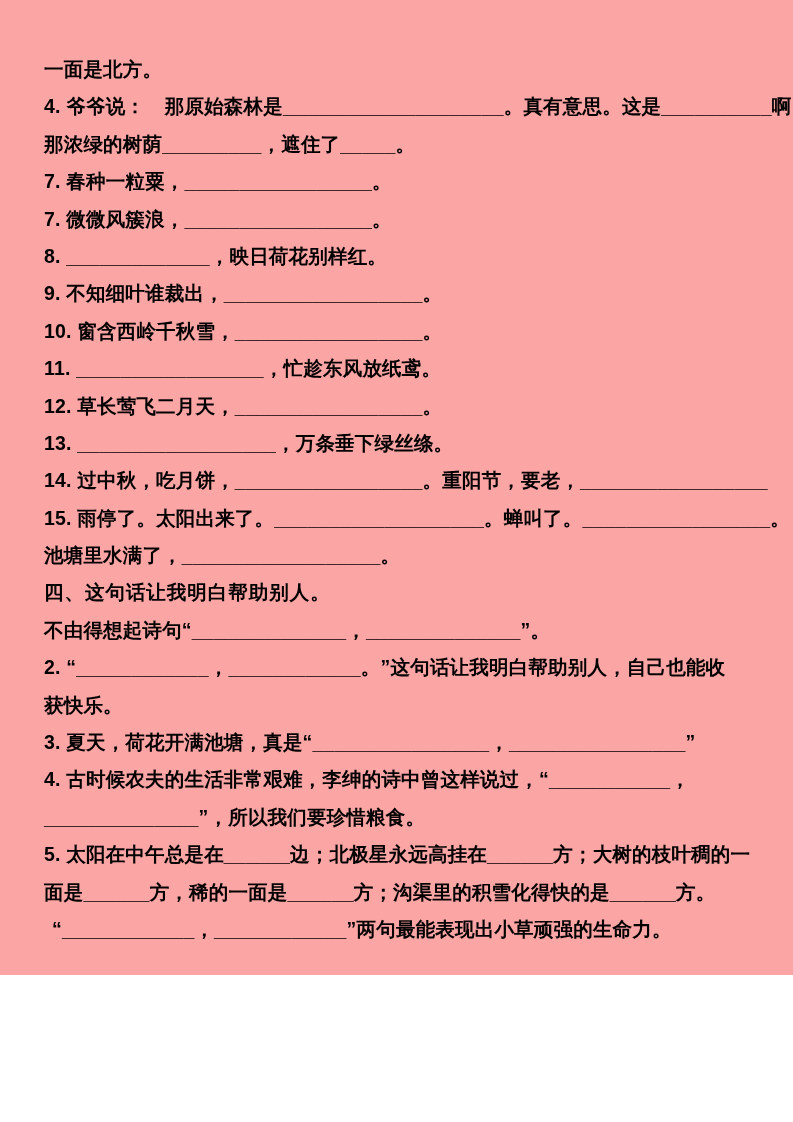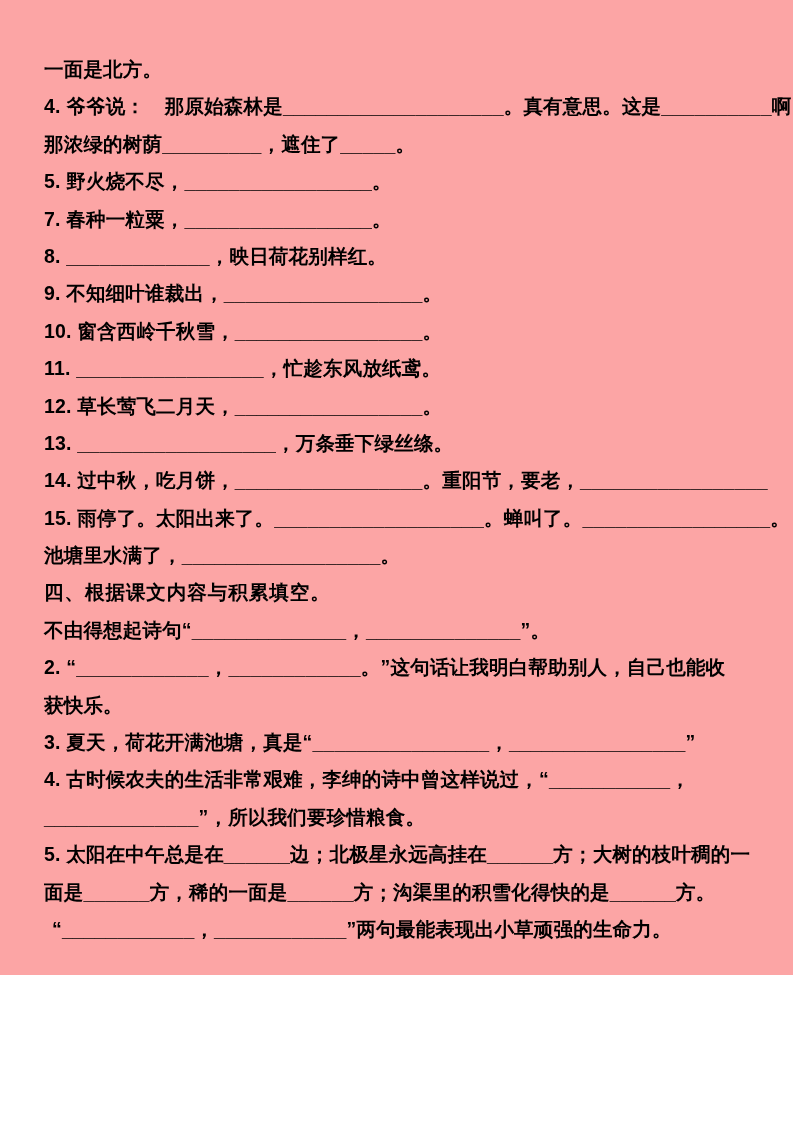--- a/index.html
+++ b/index.html
@@ -36,32 +36,32 @@
     padding-left: 8px;
   }
 </style>
 </head>
 <body>
 
 <div class="page">
   <div class="line">一面是北方。</div>
   <div class="line">4. 爷爷说：　那原始森林是____________________。真有意思。这是__________啊！</div>
   <div class="line">那浓绿的树荫_________，遮住了_____。</div>
-  <div class="line">5. 野火烧不尽，_________________。</div>
   <div class="line">7. 春种一粒粟，_________________。</div>
+  <div class="line">7. 微微风簇浪，_________________。</div>
   <div class="line">8. _____________，映日荷花别样红。</div>
   <div class="line">9. 不知细叶谁裁出，__________________。</div>
   <div class="line">10. 窗含西岭千秋雪，_________________。</div>
   <div class="line">11. _________________，忙趁东风放纸鸢。</div>
   <div class="line">12. 草长莺飞二月天，_________________。</div>
   <div class="line">13. __________________，万条垂下绿丝绦。</div>
   <div class="line">14. 过中秋，吃月饼，_________________。重阳节，要老，_________________</div>
   <div class="line">15. 雨停了。太阳出来了。___________________。蝉叫了。_________________。</div>
   <div class="line">池塘里水满了，__________________。</div>
-  <div class="line heading">四、根据课文内容与积累填空。</div>
+  <div class="line heading">四、这句话让我明白帮助别人。</div>
   <div class="line">不由得想起诗句“______________，______________”。</div>
   <div class="line">2. “____________，____________。”这句话让我明白帮助别人，自己也能收</div>
   <div class="line">获快乐。</div>
   <div class="line">3. 夏天，荷花开满池塘，真是“________________，________________”</div>
   <div class="line">4. 古时候农夫的生活非常艰难，李绅的诗中曾这样说过，“___________，</div>
   <div class="line">______________”，所以我们要珍惜粮食。</div>
   <div class="line">5. 太阳在中午总是在______边；北极星永远高挂在______方；大树的枝叶稠的一</div>
   <div class="line">面是______方，稀的一面是______方；沟渠里的积雪化得快的是______方。</div>
   <div class="line indent">“____________，____________”两句最能表现出小草顽强的生命力。</div>
 </div>

